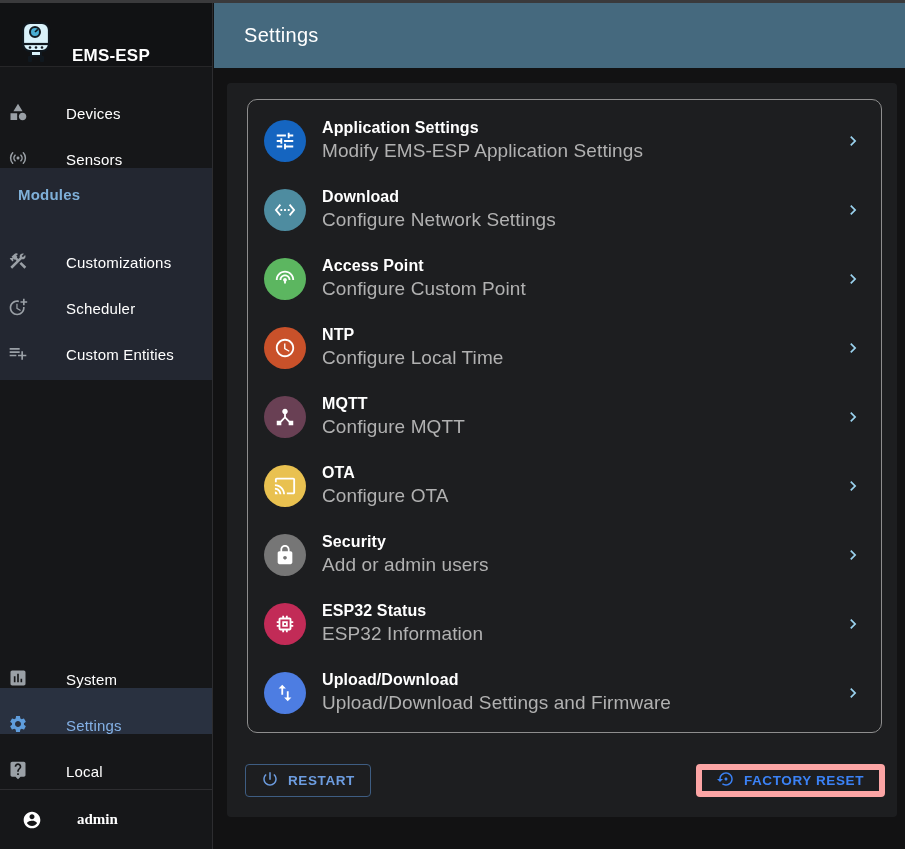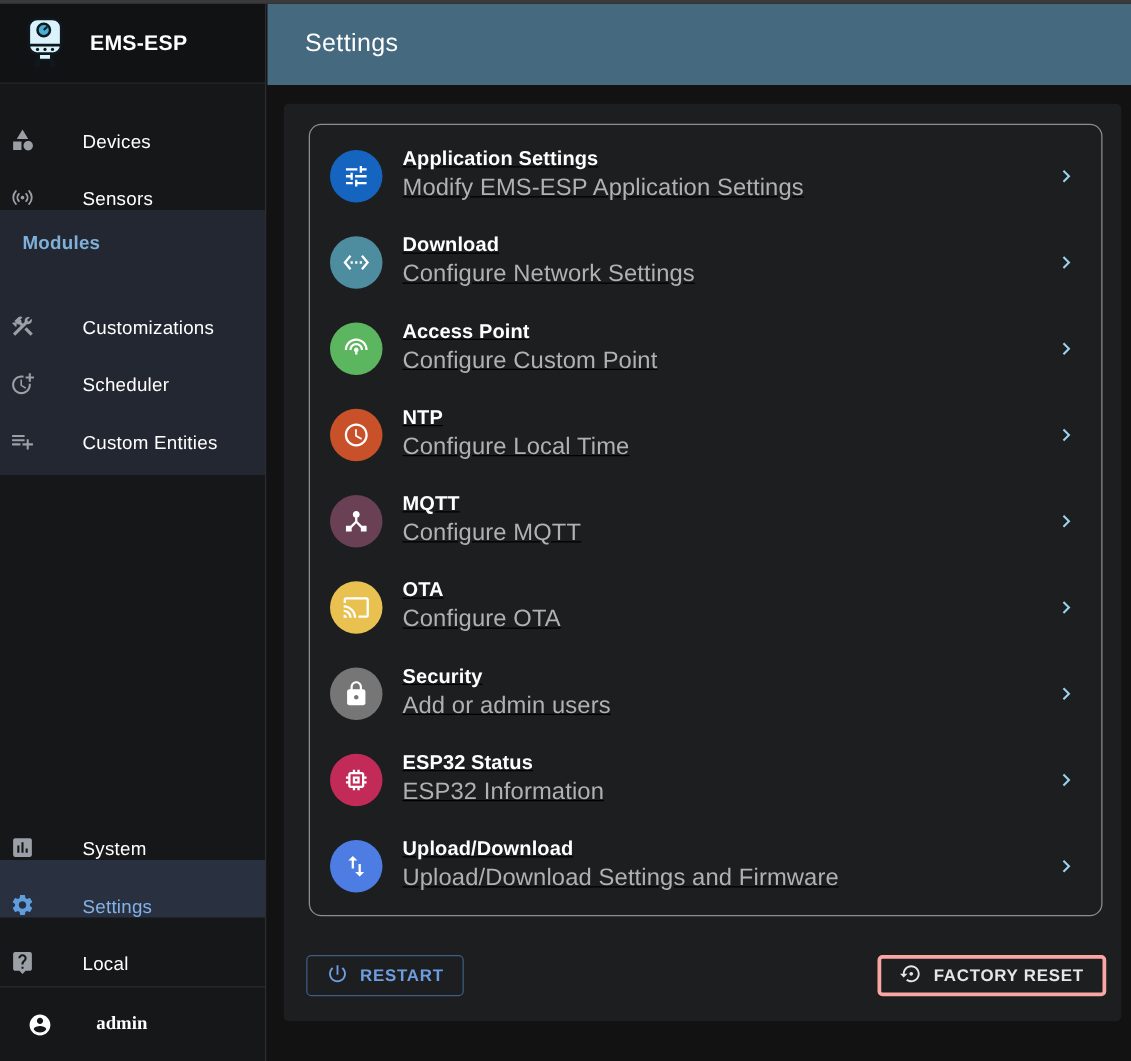--- a/index.html
+++ b/index.html
@@ -13,21 +13,21 @@
   .top-strip { position:absolute; top:0; left:0; width:905px; height:3px; background:#3a3a3c; z-index:20; }
 
   
   .sidebar {
     position:absolute; top:3px; left:0; width:213px; height:846px;
     background:#161719; border-right:1px solid #2d2d30;
     display:flex; flex-direction:column; z-index:10;
   }
   .sidebar-header {
     height:64px; flex:none; background:#111214; border-bottom:1px solid #262628;
-    display:flex; align-items:center; padding-left:16px; gap:16px;
+    display:flex; align-items:flex-end; padding-left:16px; gap:16px;
   }
   .app-name { color:#fff; font-size:17px; font-weight:700; letter-spacing:.2px; }
   .nav-top { padding-top:9px; }
   .side-item {
     height:46px; flex:none; display:flex; align-items:flex-end;
     padding-left:8px; gap:38px; color:#fff; cursor:pointer;
   }
   .side-item .si { width:20px; height:20px; color:#9aa0a6; display:flex; flex:none; }
   .side-item .sl { font-size:15px; font-weight:500; letter-spacing:.2px; }
   .modules-band { background:#232731; padding-bottom:17px; }
@@ -46,41 +46,41 @@
   
   .main { position:absolute; left:214px; top:3px; width:691px; height:846px; background:#121213; }
   .appbar { height:65px; background:#45697e; display:flex; align-items:center; padding-left:30px; }
   .appbar-title { color:#fff; font-size:20px; font-weight:500; letter-spacing:.3px; }
   .panel {
     position:absolute; left:13px; top:80px; width:670px; height:734px;
     background:#1d1e20; border-radius:4px;
   }
   .card {
     position:absolute; left:20px; top:16px; width:635px; height:634px;
-    border:1px solid #8e8e8e; border-radius:10px; padding:6px 0; overflow:hidden;text-decoration:underline;
+    border:1px solid #8e8e8e; border-radius:10px; padding:6px 0; overflow:hidden;
   }
   .setting-item { height:69px; display:flex; align-items:center; padding:0 16px; cursor:pointer; }
   .avatar {
     width:42px; height:42px; border-radius:50%; flex:none;
     display:flex; align-items:center; justify-content:center; color:#fff;
   }
   .item-text { margin-left:16px; flex:1; min-width:0; }
   .item-title { color:#fff; font-size:16px; font-weight:600; margin-bottom:3px; letter-spacing:.1px; }
   .item-sub { color:#b1b1b1; font-size:19px; letter-spacing:.1px; }
   .chevron { color:#9ad2ee; flex:none; display:flex; margin-right:2px; }
 
   .actions { position:absolute; left:18px; right:12px; bottom:20px; display:flex; justify-content:space-between; }
   .btn {
     display:inline-flex; align-items:center; gap:9px; height:33px; padding:0 15px;
     background:transparent; border-radius:4px; cursor:pointer;
     font-family:inherit; font-size:13.5px; font-weight:700; letter-spacing:.6px;
   }
   .btn svg { flex:none; }
   .btn-restart { color:#6d9de0; border:1px solid #3e5d82; }
-  .btn-reset   { color:#e5e5e5; border:3px solid #fca5a5; }
+  .btn-reset   { color:#3b82f6; border:6px solid #fca5a5; }
 </style>
 </head>
 <body>
 
 <div class="top-strip"></div>
 
 <div class="sidebar">
   <div class="sidebar-header">
     <svg width="40" height="46" viewBox="0 0 40 46">
       <rect x="7" y="3" width="26" height="28" rx="7" fill="#d9f2fb" stroke="#10181f" stroke-width="2.2"></rect>

